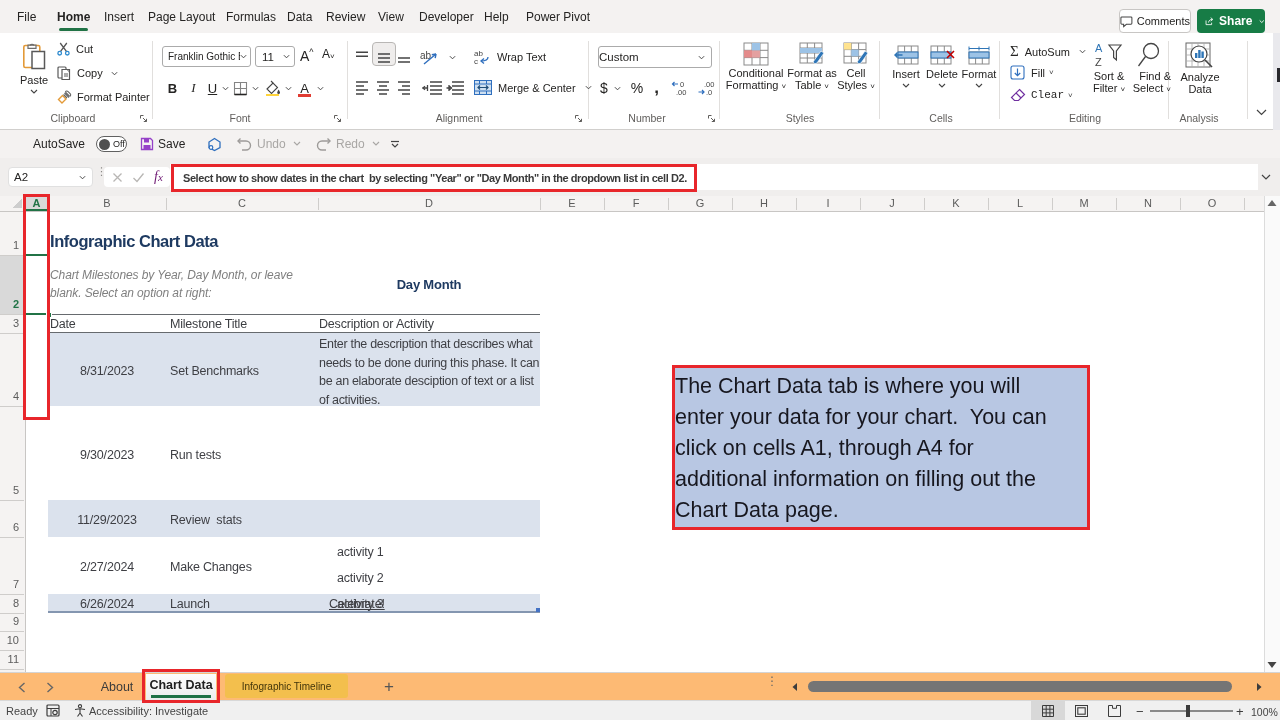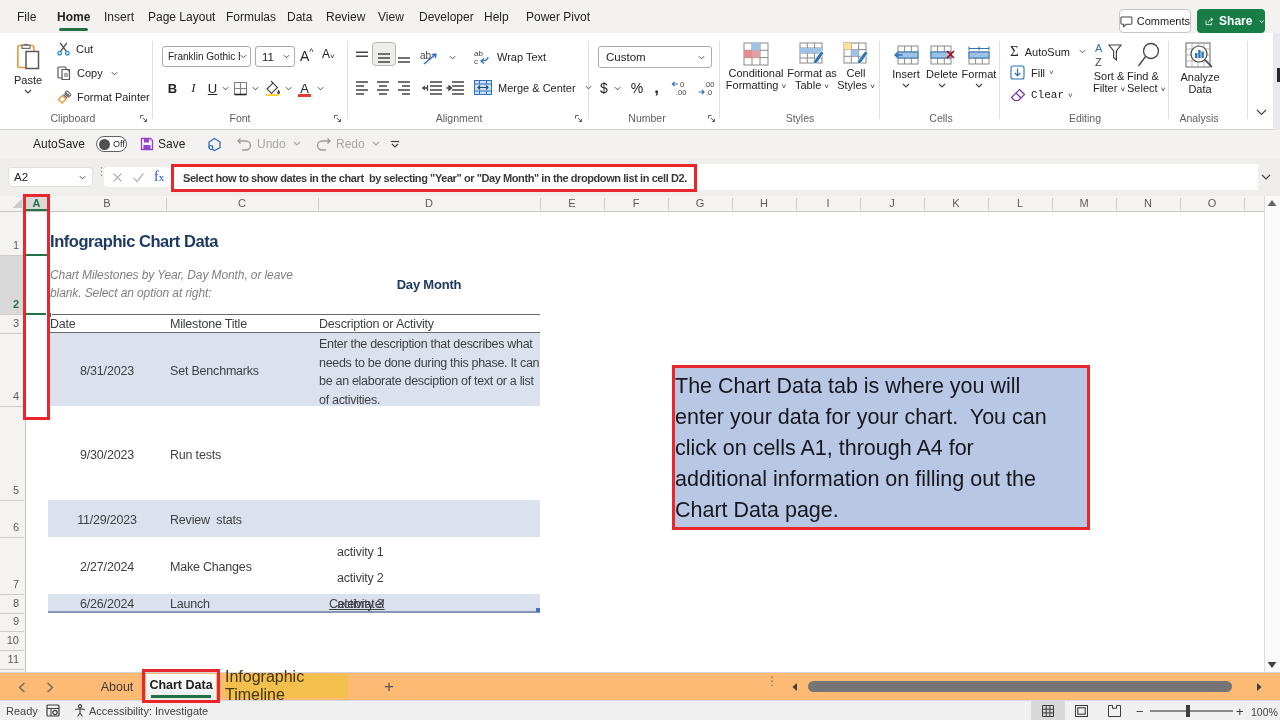--- a/index.html
+++ b/index.html
@@ -110,21 +110,21 @@
       <path d="M1.5 1.5h3M1.5 1.5v3M4 4l3.5 3.5M7.5 4.8v2.7h-2.7" fill="none" stroke="#605e5c" stroke-width="1"></path>
     </svg>
   <svg class="launcher" style="left:707px;" viewBox="0 0 10 10">
       <path d="M1.5 1.5h3M1.5 1.5v3M4 4l3.5 3.5M7.5 4.8v2.7h-2.7" fill="none" stroke="#605e5c" stroke-width="1"></path>
     </svg>
 
   <svg class="abs" style="left:1256px; top:76px;" width="11" height="7" viewBox="0 0 11 7">
       <path d="M1 1l4.5 4.5L10 1" fill="none" stroke="#444" stroke-width="1.2"></path>
     </svg>
 
-  <div class="abs" style="left:12px; top:9px; width:32px; text-align:center;">
+  <div class="abs" style="left:18px; top:9px; width:32px; text-align:center;">
     <svg width="26" height="30" viewBox="0 0 26 30" style="margin:0 auto;">
       <rect x="2.8" y="3.5" width="16" height="22" rx="1.5" fill="#fff" stroke="#e39a38" stroke-width="1.6"></rect>
       <path d="M7 3.2h8v3.2H7z" fill="#fff" stroke="#6d6d6d" stroke-width="1.2"></path>
       <path d="M9 3.4a2.5 2.5 0 0 1 4 0" fill="none" stroke="#6d6d6d" stroke-width="1.2"></path>
       <rect x="11" y="9.5" width="12.5" height="17" fill="#fff" stroke="#595959" stroke-width="1.5"></rect>
     </svg>
     <div class="rbtxt" style="margin-top:2px;">Paste</div>
     <svg width="8" height="5" viewBox="0 0 8 5" style="margin:3px auto 0;">
         <path d="M1 1l3 3 3-3" fill="none" stroke="#444" stroke-width="1.1"></path>
       </svg>
@@ -263,21 +263,21 @@
         <rect x="0.5" y="0.5" width="17" height="14" fill="#cfe0f1" stroke="#2f6fbe"></rect>
         <path d="M0.5 4h17M5.5 0.5v3.5M12.5 0.5v3.5M5.5 11v4M12.5 11v4M0.5 11h17" stroke="#2f6fbe" stroke-width="1"></path>
         <path d="M4 7.5h10M6 5.5 4 7.5l2 2M12 5.5l2 2-2 2" fill="none" stroke="#1f4e79" stroke-width="1.2"></path>
       </svg>
     <span class="rbtxt" style="margin-left:6px;">Merge &amp; Center</span>
     <svg class="chev" viewBox="0 0 8 5" style="margin-left:9px;">
         <path d="M1 1l3 3 3-3" fill="none" stroke="#444" stroke-width="1.1"></path>
       </svg>
   </div>
 
-  <div class="combo" style="left:598px; top:13px; width:114px; height:22px; padding-left:7px;">Custom<span style="flex:1"></span><svg class="chev" style="margin-right:6px;" viewBox="0 0 8 5">
+  <div class="combo" style="left:598px; top:13px; width:114px; height:22px; ">Custom<span style="flex:1"></span><svg class="chev" style="margin-right:6px;" viewBox="0 0 8 5">
         <path d="M1 1l3 3 3-3" fill="none" stroke="#444" stroke-width="1.1"></path>
       </svg></div>
   <div class="abs flex" style="left:600px; top:46px; height:18px;">
     <span style="font-size:14px; color:#252423;">$</span>
     <svg class="chev" viewBox="0 0 8 5" style="margin-left:6px;">
         <path d="M1 1l3 3 3-3" fill="none" stroke="#444" stroke-width="1.1"></path>
       </svg>
     <span style="font-size:14px; color:#252423; margin-left:10px;">%</span>
     <span style="font-size:17px; font-weight:700; color:#252423; margin-left:11px; line-height:10px;">,</span>
     <svg width="19" height="16" viewBox="0 0 19 16" style="margin-left:12px;">
@@ -387,21 +387,21 @@
   </div>
   <div class="abs" style="left:1087px; top:9px; width:44px; text-align:center;">
     <svg width="28" height="26" viewBox="0 0 28 26" style="margin:0 auto;">
       <text x="0" y="10" font-size="11" fill="#2e75b6" font-family="Liberation Sans">A</text>
       <text x="0" y="24" font-size="11" fill="#444" font-family="Liberation Sans">Z</text>
       <path d="M14 3h12l-4.6 6v9l-2.8-2.5V9z" fill="none" stroke="#444" stroke-width="1.2"></path>
     </svg>
     <div class="rbtxt" style="margin-top:2px;">Sort &amp;</div>
     <div class="rbtxt">Filter <span style="font-size:8px;">˅</span></div>
   </div>
-  <div class="abs" style="left:1127px; top:9px; width:44px; text-align:left;">
+  <div class="abs" style="left:1127px; top:9px; width:44px; text-align:right;">
     <svg width="24" height="26" viewBox="0 0 24 26" style="margin:0 auto;">
       <circle cx="14" cy="9" r="7.5" fill="none" stroke="#444" stroke-width="1.3"></circle>
       <path d="M8.5 14.5 1.5 24" stroke="#444" stroke-width="1.3"></path>
     </svg>
     <div class="rbtxt" style="margin-top:2px;">Find &amp;</div>
     <div class="rbtxt">Select <span style="font-size:8px;">˅</span></div>
   </div>
 
   <div class="abs" style="left:1172px; top:9px; width:56px; text-align:center;">
     <svg width="30" height="28" viewBox="0 0 30 28" style="margin:0 auto;">
@@ -461,21 +461,21 @@
         <path d="M1 1l3 3 3-3" fill="none" stroke="#444" stroke-width="1.1"></path>
       </svg></div>
   <div class="abs" style="left:96px; top:10px; color:#8a8886; font-size:11px; letter-spacing:0; line-height:6px;">⋮</div>
   <div id="fxbox">
     <svg width="11" height="11" viewBox="0 0 11 11" style="margin-left:8px;">
         <path d="M1.5 1.5 9.5 9.5M9.5 1.5 1.5 9.5" stroke="#b8b6b4" stroke-width="1.3"></path>
       </svg>
     <svg width="13" height="11" viewBox="0 0 13 11" style="margin-left:9px;">
         <path d="M1.5 6 5 9.5 11.5 1.5" fill="none" stroke="#b8b6b4" stroke-width="1.3"></path>
       </svg>
-    <span style="font-family:'Liberation Serif',serif; font-size:14px; color:#1d4ed8; margin-left:9px;">f<span style="font-size:11px;">x</span></span>
+    <span style="font-family:'Liberation Serif',serif; font-style:italic; font-size:14px; color:#701a75; margin-left:9px;">f<span style="font-size:11px;">x</span></span>
   </div>
   <div id="finput"></div>
   <div id="fredbox">Select how to show dates in the chart&nbsp; by selecting "Year" or "Day Month" in the dropdown list in cell D2.</div>
   <svg class="abs" style="left:1261px; top:16px;" width="10" height="6" viewBox="0 0 10 6">
       <path d="M1 1l4 4 4-4" fill="none" stroke="#444" stroke-width="1.2"></path>
     </svg>
 </div>
 
 <div id="grid" class="abs">
 <svg width="1280" height="476" viewBox="0 0 1280 476" shape-rendering="crispEdges">
@@ -582,21 +582,21 @@
       <path d="M6.5 1 1.5 5.5 6.5 10" fill="none" stroke="#666" stroke-width="1.4"></path>
     </svg>
   <svg class="abs" style="left:46px; top:9px;" width="8" height="11" viewBox="0 0 8 11">
       <path d="M1.5 1 6.5 5.5 1.5 10" fill="none" stroke="#666" stroke-width="1.4"></path>
     </svg>
   <div class="abs flex" style="left:88px; top:0; width:58px; height:27px; justify-content:center; font-size:12.5px; color:#3b3b3b;">About</div>
   <div class="abs" style="left:146px; top:1px; width:70px; height:26px; background:linear-gradient(#fdfdfd,#ececec);"></div>
   <div class="abs flex" style="left:146px; top:0px; width:70px; height:24px; justify-content:center; font-size:12.5px; font-weight:700; color:#202020;">Chart Data</div>
   <div class="abs" style="left:151px; top:22px; width:60px; height:3px; background:#1e7145;"></div>
   <div class="abs" style="left:142px; top:-4px; width:78px; height:34px; border:3px solid #e8262b; z-index:5;"></div>
-  <div class="abs flex" style="left:225px; top:1px; width:123px; height:24px; background:#f3bf4d; border-radius:3px; justify-content:center; font-size:16px; color:#42350a;">Infographic Timeline</div>
+  <div class="abs flex" style="left:225px; top:1px; width:123px; height:24px; background:#f3bf4d; border-radius:3px; justify-content:center; font-size:10px; color:#42350a;">Infographic Timeline</div>
   <div class="abs" style="left:384px; top:4px; font-size:17px; color:#555; font-weight:400;">+</div>
   <div class="abs" style="left:766px; top:5px; font-size:12px; color:#666; line-height:6px;">⋮</div>
   <svg class="abs" style="left:791px; top:9px;" width="7" height="10" viewBox="0 0 7 10">
       <path d="M6 1 1.5 5 6 9Z" fill="#3c3c3c"></path>
     </svg>
   <div class="abs" style="left:808px; top:8px; width:424px; height:11px; background:#757575; border-radius:6px;"></div>
   <svg class="abs" style="left:1256px; top:9px;" width="7" height="10" viewBox="0 0 7 10">
       <path d="M1 1 5.5 5 1 9Z" fill="#3c3c3c"></path>
     </svg>
 </div>

